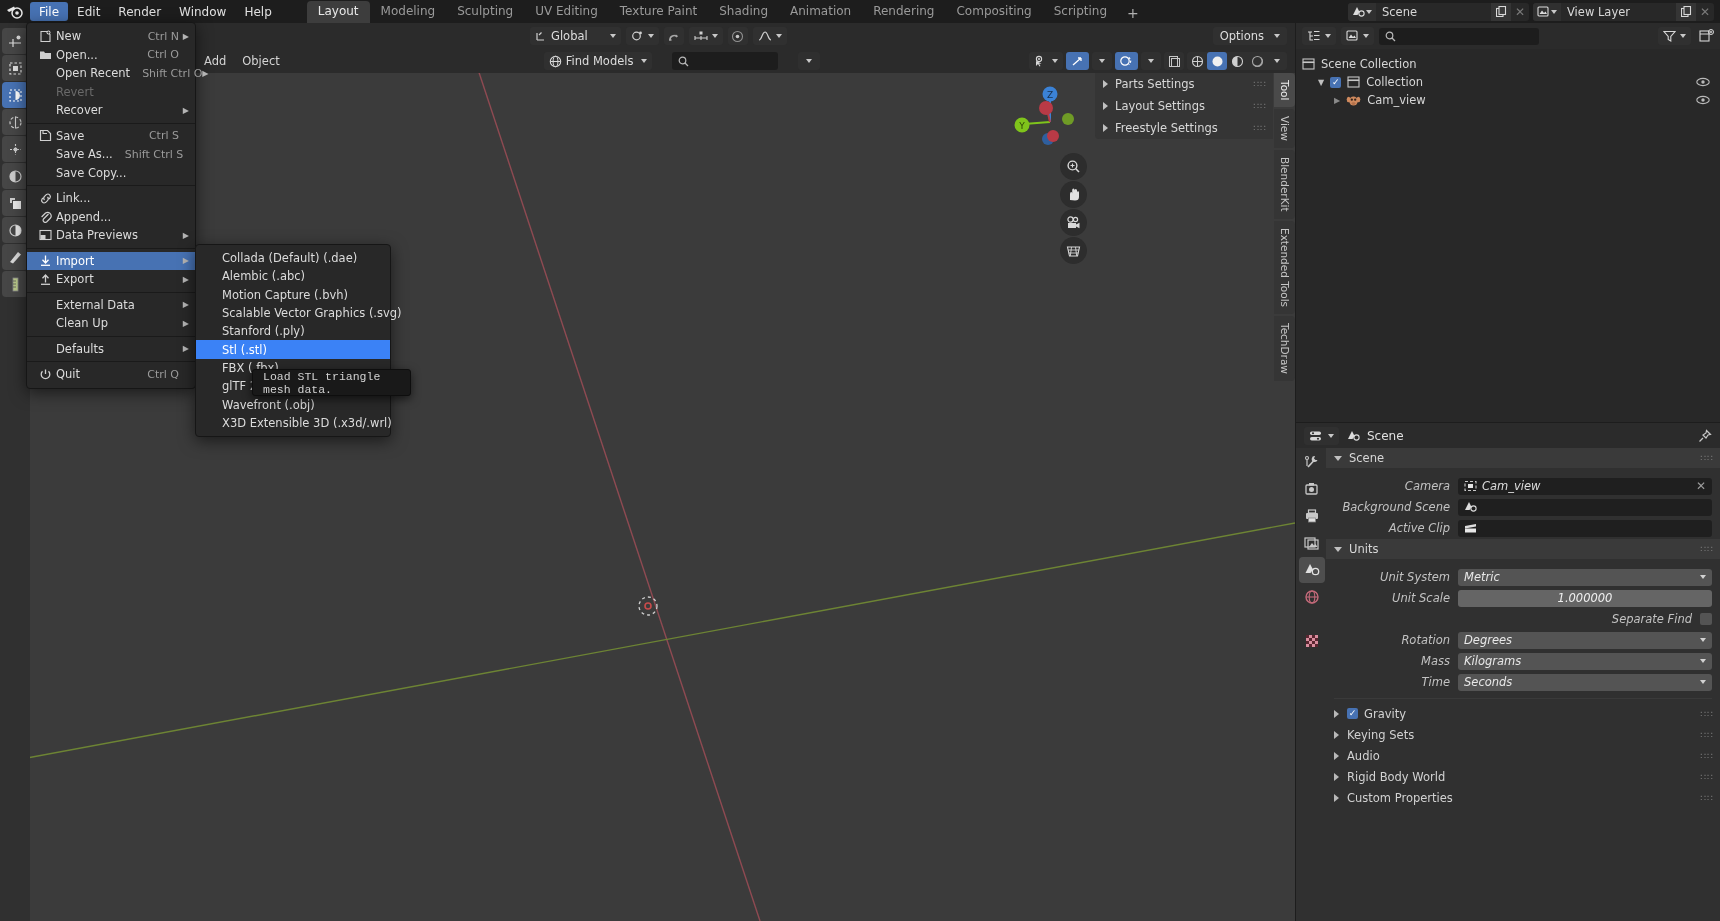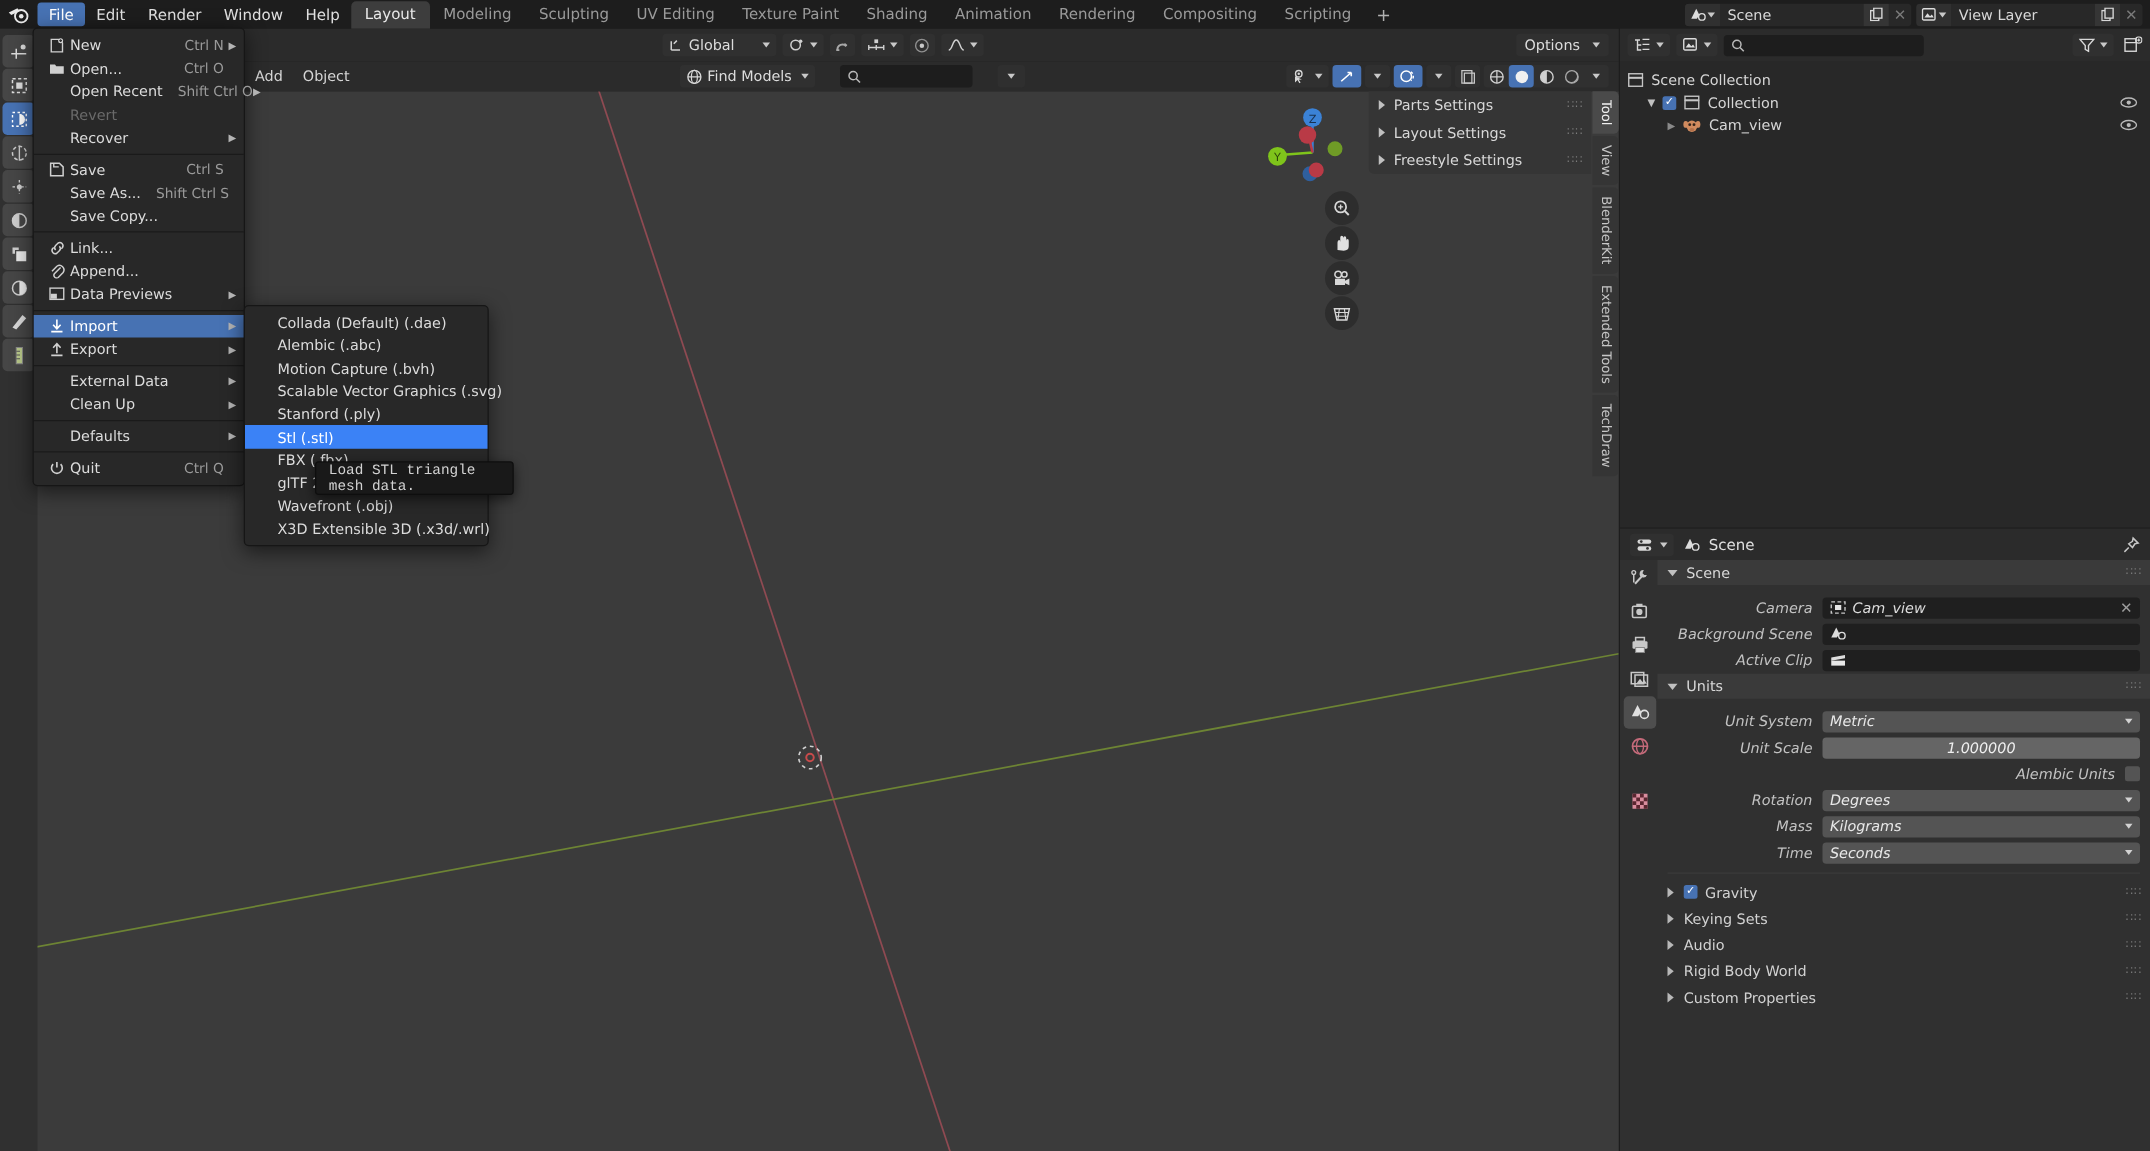--- a/index.html
+++ b/index.html
@@ -18,21 +18,21 @@
   .topbar {
     position: absolute; top: 0; left: 0; width: 1720px; height: 23px;
     background: #1d1d1d; display: flex; align-items: center;
   }
   .blender-logo { width: 30px; height: 23px; display:flex; align-items:center; justify-content:center; }
   .menu-item {
     padding: 2px 9px; height: 19px; line-height: 16px; color: #e0e0e0;
     font-size: 12px; border-radius: 3px; cursor: default; white-space: nowrap;
   }
   .menu-item.active { background: #4772b3; color: #fff; }
-  .ws-tabs { display: flex; align-items: flex-end; height: 23px; }
+  .ws-tabs { display: flex; align-items: flex-end; height: 23px; margin-left: 26px; }
   .ws-tab {
     padding: 3px 11px 4px; font-size: 12px; color: #9a9a9a;
     border-radius: 4px 4px 0 0; height: 22px; line-height: 15px; white-space: nowrap;
   }
   .ws-tab.active { background: #3d3d3d; color: #e8e8e8; }
   .ws-plus { color:#b0b0b0; font-size: 14px; padding: 2px 9px; }
 
   .topbar-right { margin-left:auto; display:flex; align-items:center; gap:4px; padding-right:6px; }
   .field-group { display:flex; align-items:center; height:18px; border-radius:3px; overflow:hidden; background:#282828; }
   .fg-icon { width:28px; height:18px; background:#303030; display:flex; align-items:center; justify-content:center; gap:1px; }
@@ -745,21 +745,21 @@
         </span>
       </div>
       <div class="prow">
         <span class="plabel">Unit Scale</span>
         <span class="pnum">
           <span>1.000000</span>
         </span>
       </div>
       <div class="prow">
         <span style="flex:1"></span>
-        <span style="font-size:11.5px;color:#c2c2c2;margin-right:8px;">Alembic Units</span>
+        <span style="font-size:11.5px;color:#c2c2c2;margin-right:8px;">Separate Find</span>
         <span class="checkbox-sm"></span>
       </div>
       <div class="prow">
         <span class="plabel">Rotation</span>
         <span class="pselect">
           <span>Degrees</span>
           <span class="pchev"></span>
         </span>
       </div>
       <div class="prow">

